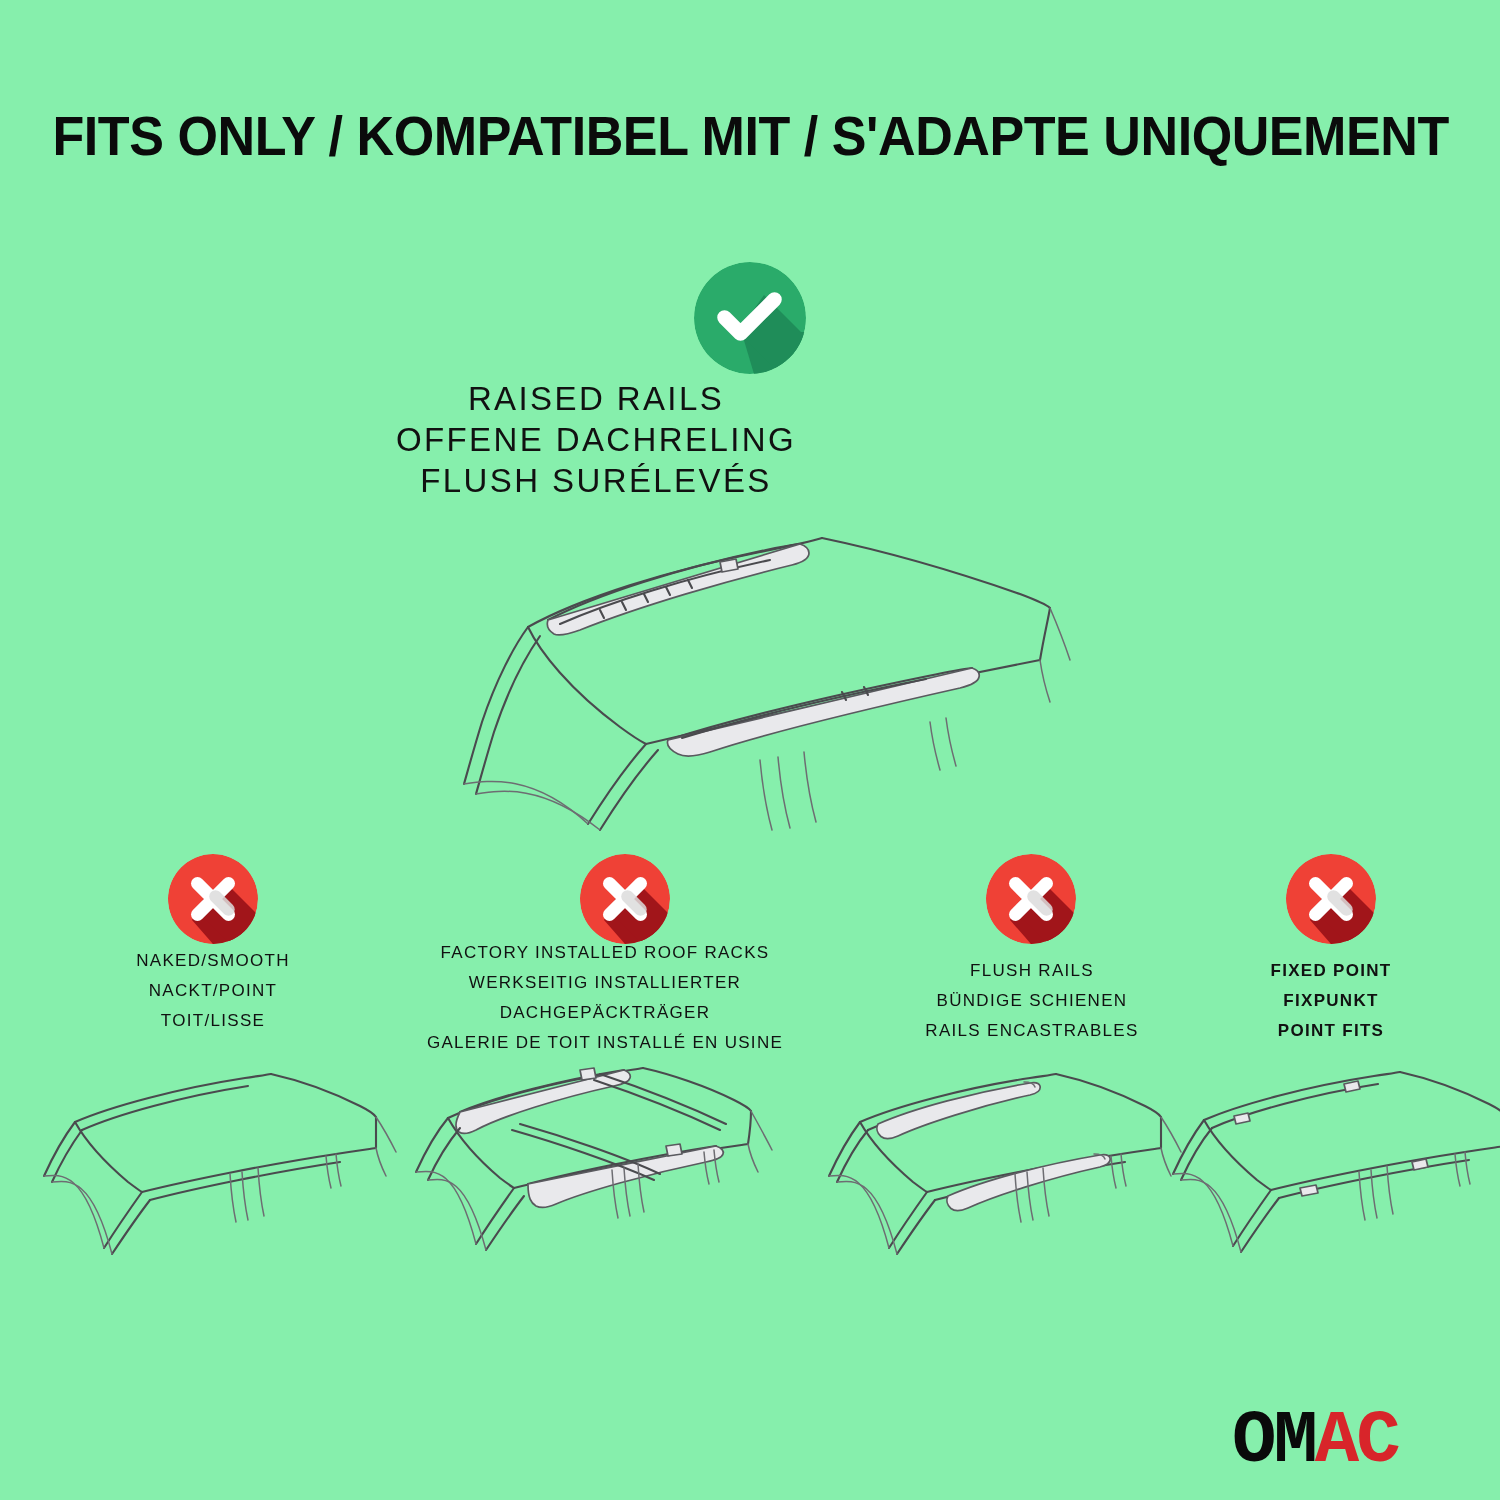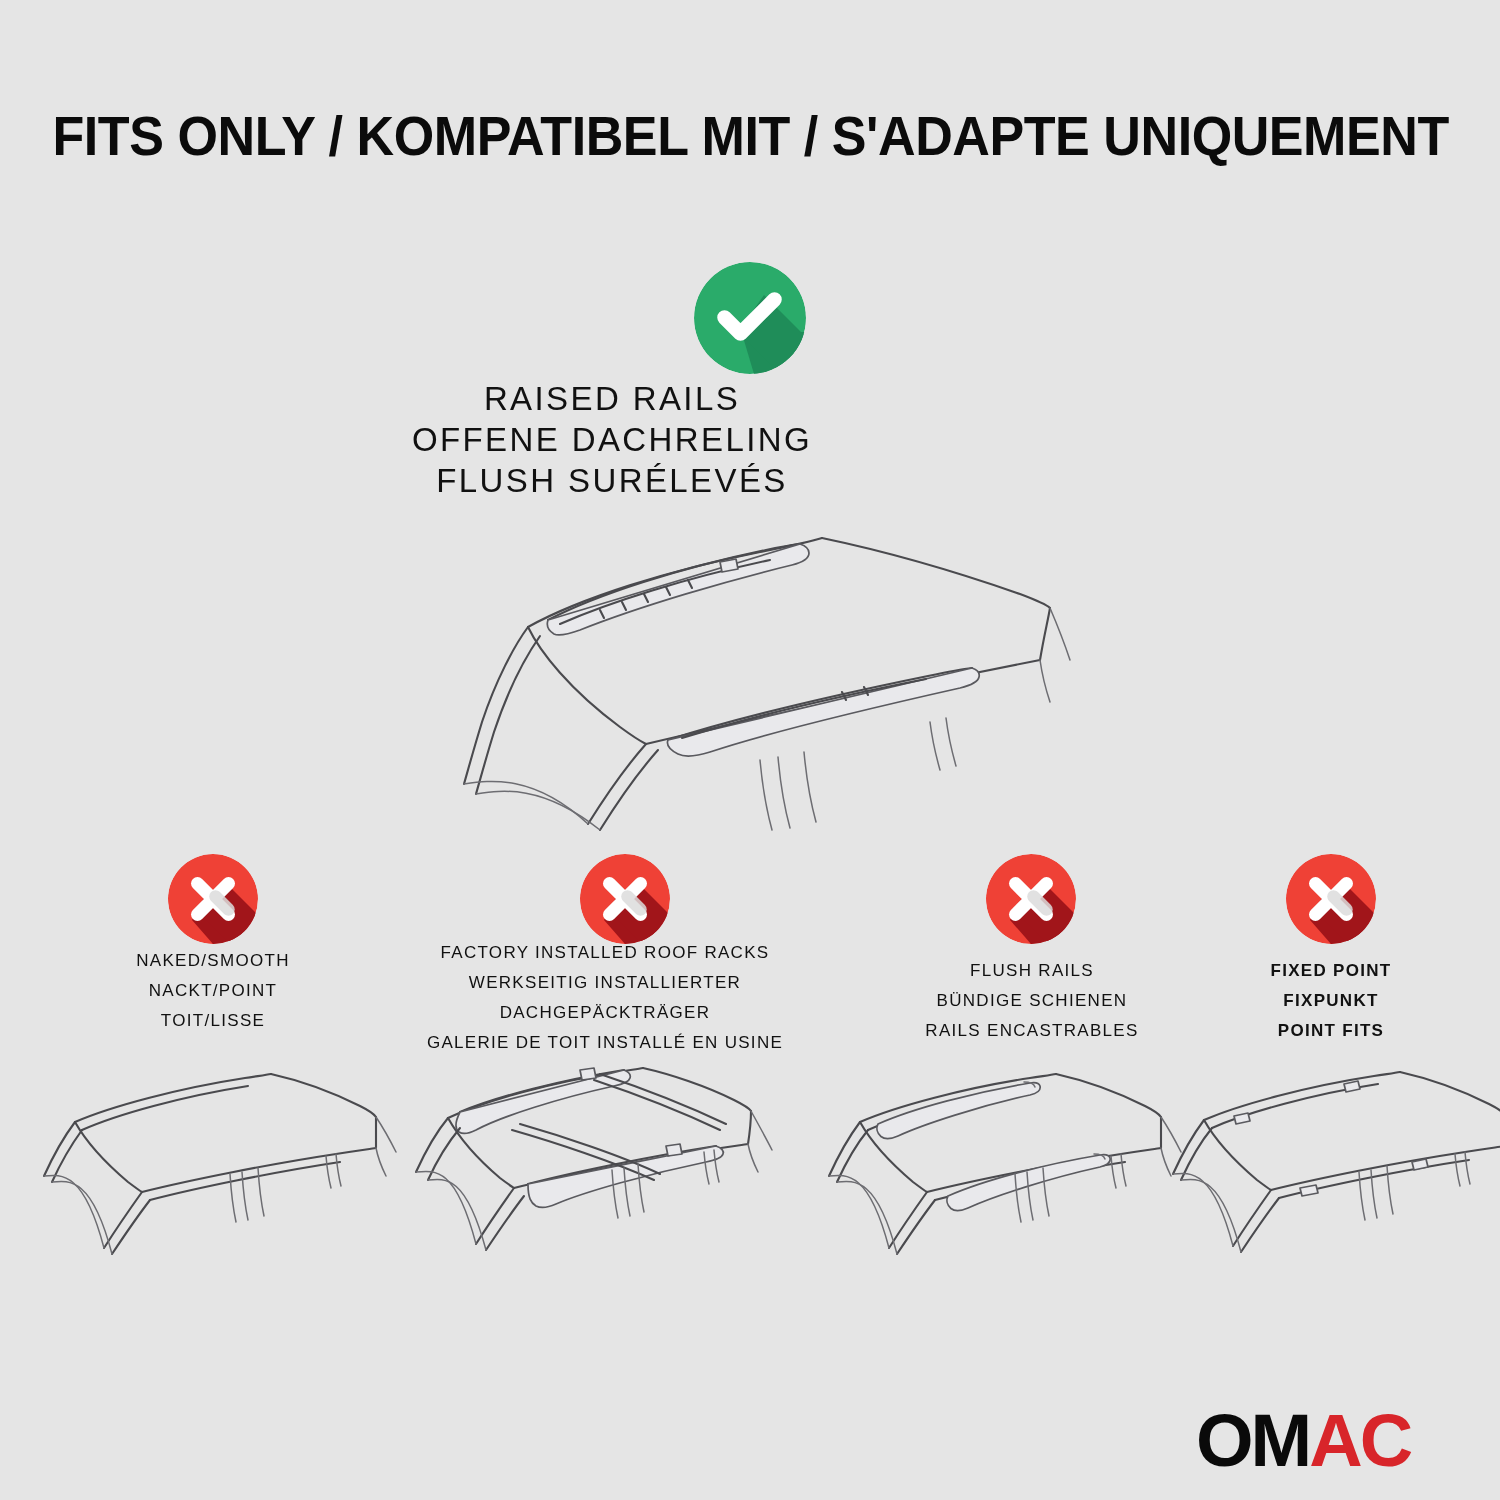--- a/index.html
+++ b/index.html
@@ -8,21 +8,21 @@
     background: #ffffff;
   }
   body {
     font-family: "Liberation Sans", sans-serif;
     -webkit-font-smoothing: antialiased;
   }
   #page {
     position: relative;
     width: 1500px;
     height: 1500px;
-    background: #e5e5e5;
+    background: #86efac;
     overflow: hidden;
   }
 
   
   .title {
     position: absolute;
     left: 0;
     top: 104px;
     width: 1500px;
     text-align: center;
@@ -49,21 +49,21 @@
   .caption {
     position: absolute;
     text-align: center;
     color: #111111;
     font-family: "Liberation Sans", sans-serif;
     font-weight: 400;
   }
   .caption .line { display: block; white-space: nowrap; }
 
   .caption-top {
-    left: 16px;
+    left: 0;
     top: 378px;
     width: 1192px;
     font-size: 33px;
     line-height: 41px;
     letter-spacing: 2.4px;
   }
 
   .caption-bottom {
     font-size: 17px;
     line-height: 30px;
@@ -79,23 +79,23 @@
     stroke-width: 2.1;
     stroke-linecap: round;
     stroke-linejoin: round;
   }
   .illo svg .thin { stroke-width: 1.5; stroke: #6d6d72; }
   .illo svg .fillgray { fill: #e9e9ec; stroke: #5a5a5f; stroke-width: 1.7; }
 
   
   .logo {
     position: absolute;
-    left: 1196px;
+    left: 1232px;
     top: 1404px;
-    font-family: Liberation Sans, sans-serif;
+    font-family: Liberation Mono, monospace;
     font-weight: bold;
     font-size: 74px;
     line-height: 74px;
     letter-spacing: -3px;
     white-space: nowrap;
   }
   .logo .om { color: #0a0a0a; }
   .logo .ac { color: #d8252a; }
 </style>
 </head>

